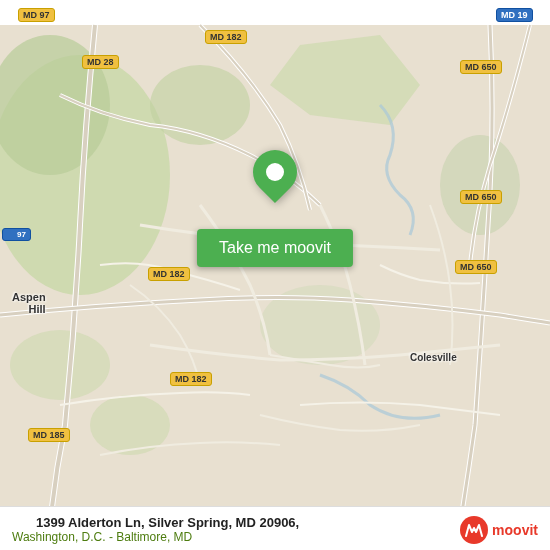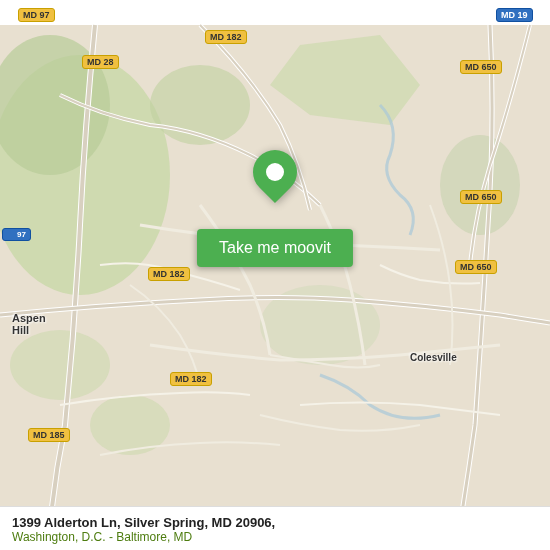--- a/index.html
+++ b/index.html
@@ -42,20 +42,21 @@
     }
 
     #address-block {
       flex: 1;
     }
 
     #address-line1 {
       font-size: 13px;
       font-weight: bold;
       color: #222;
+      margin-left: 24px;
     }
 
     #address-line2 {
       font-size: 12px;
       color: #4d7c0f;
     }
 
     #moovit-logo {
       display: flex;
       align-items: center;
@@ -235,32 +236,40 @@
   <div class="road-badge" style="top:30px;left:205px;">MD 182</div>
   <div class="road-badge road-badge-blue" style="top:8px;left:496px;">MD 19</div>
   <div class="road-badge" style="top:60px;left:460px;">MD 650</div>
   <div class="road-badge" style="top:267px;left:148px;">MD 182</div>
   <div class="road-badge road-badge-blue" style="top:228px;left:2px;font-size:8px;padding-left:14px;">97</div>
   <div class="road-badge" style="top:190px;left:460px;">MD 650</div>
   <div class="road-badge" style="top:260px;left:455px;">MD 650</div>
   <div class="road-badge" style="top:372px;left:170px;">MD 182</div>
   <div class="road-badge" style="top:428px;left:28px;">MD 185</div>
 
-  <div class="place-label" style="top:312px;left:12px;font-size:11px;">Aspen<br>Hill</div>
+  <div class="place-label" style="top:291px;left:12px;font-size:11px;text-align:right;">Aspen<br>Hill</div>
   <div class="place-label" style="top:352px;left:410px;">Colesville</div>
 
   <div id="location-pin">
     <div class="pin-outer">
       <div class="pin-inner"></div>
     </div>
   </div>
 
   <button id="take-me-there-btn">Take me moovit</button>
 
 
   <div id="bottom-bar">
     <div id="address-block">
       <div id="address-line1">1399 Alderton Ln, Silver Spring, MD 20906,</div>
       <div id="address-line2">Washington, D.C. - Baltimore, MD</div>
     </div>
+    <div id="moovit-logo">
+      <div class="logo-circle">
+        <svg width="18" height="14" viewBox="0 0 18 14" xmlns="http://www.w3.org/2000/svg">
+          <path d="M1 13 L4 2 L7 9 L9 5 L11 9 L14 2 L17 13" stroke="white" stroke-width="2" fill="none" stroke-linejoin="round" stroke-linecap="round"></path>
+        </svg>
+      </div>
+      <span id="moovit-text">moovit</span>
+    </div>
   </div>
 
 </div>
 
 </body></html>

